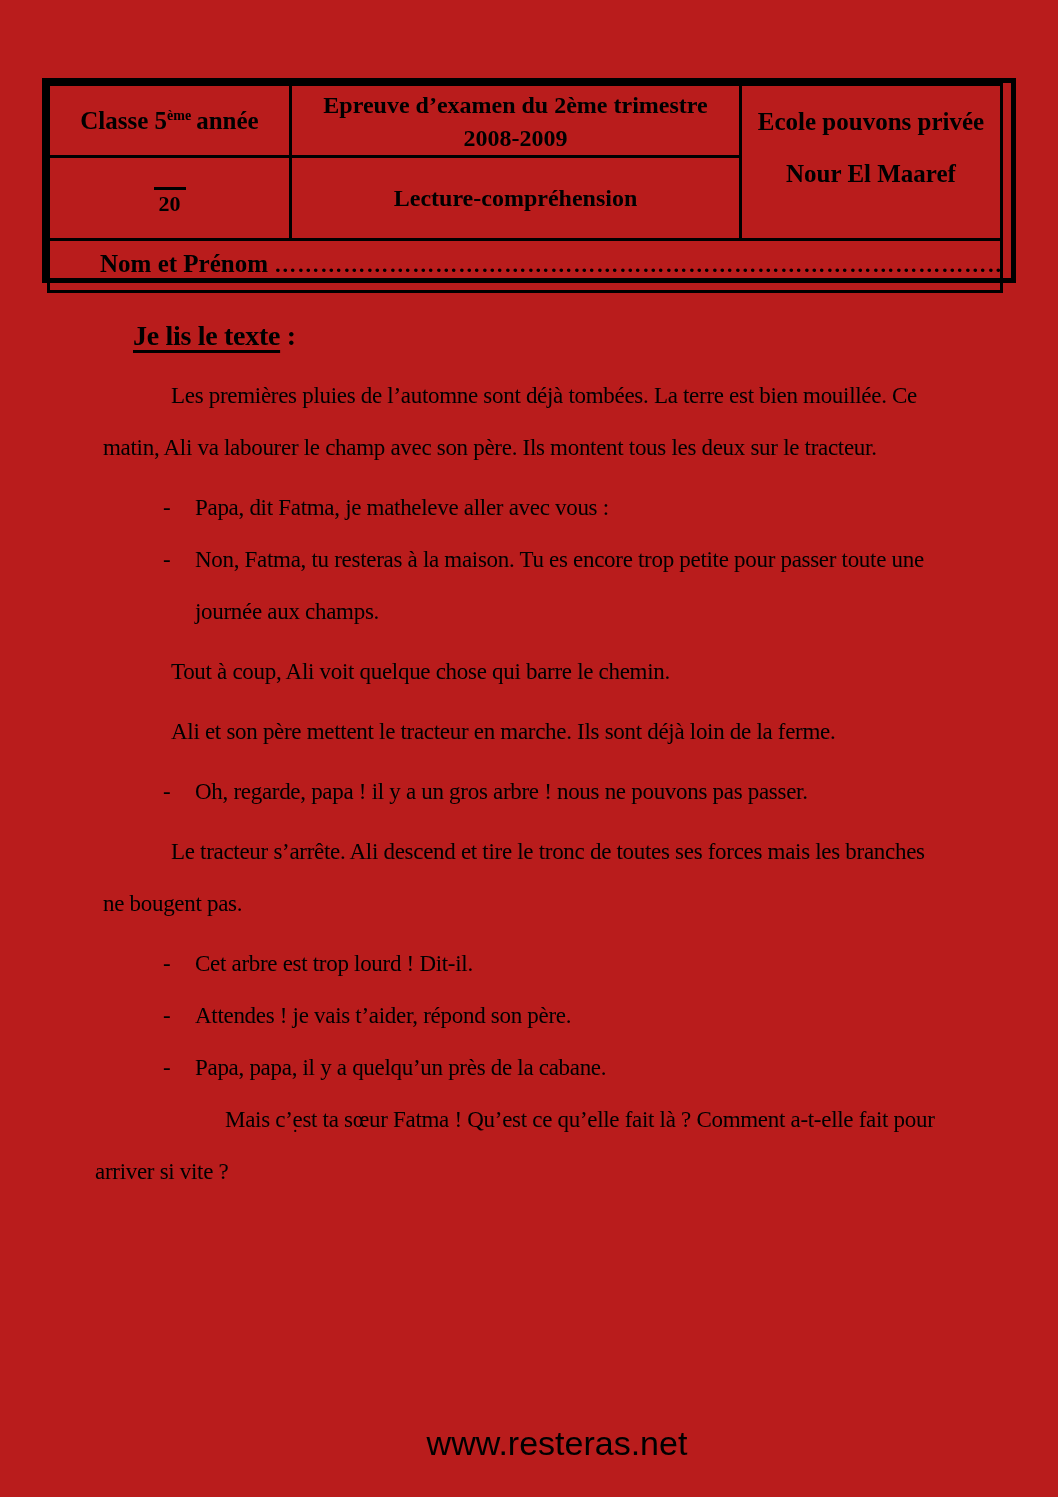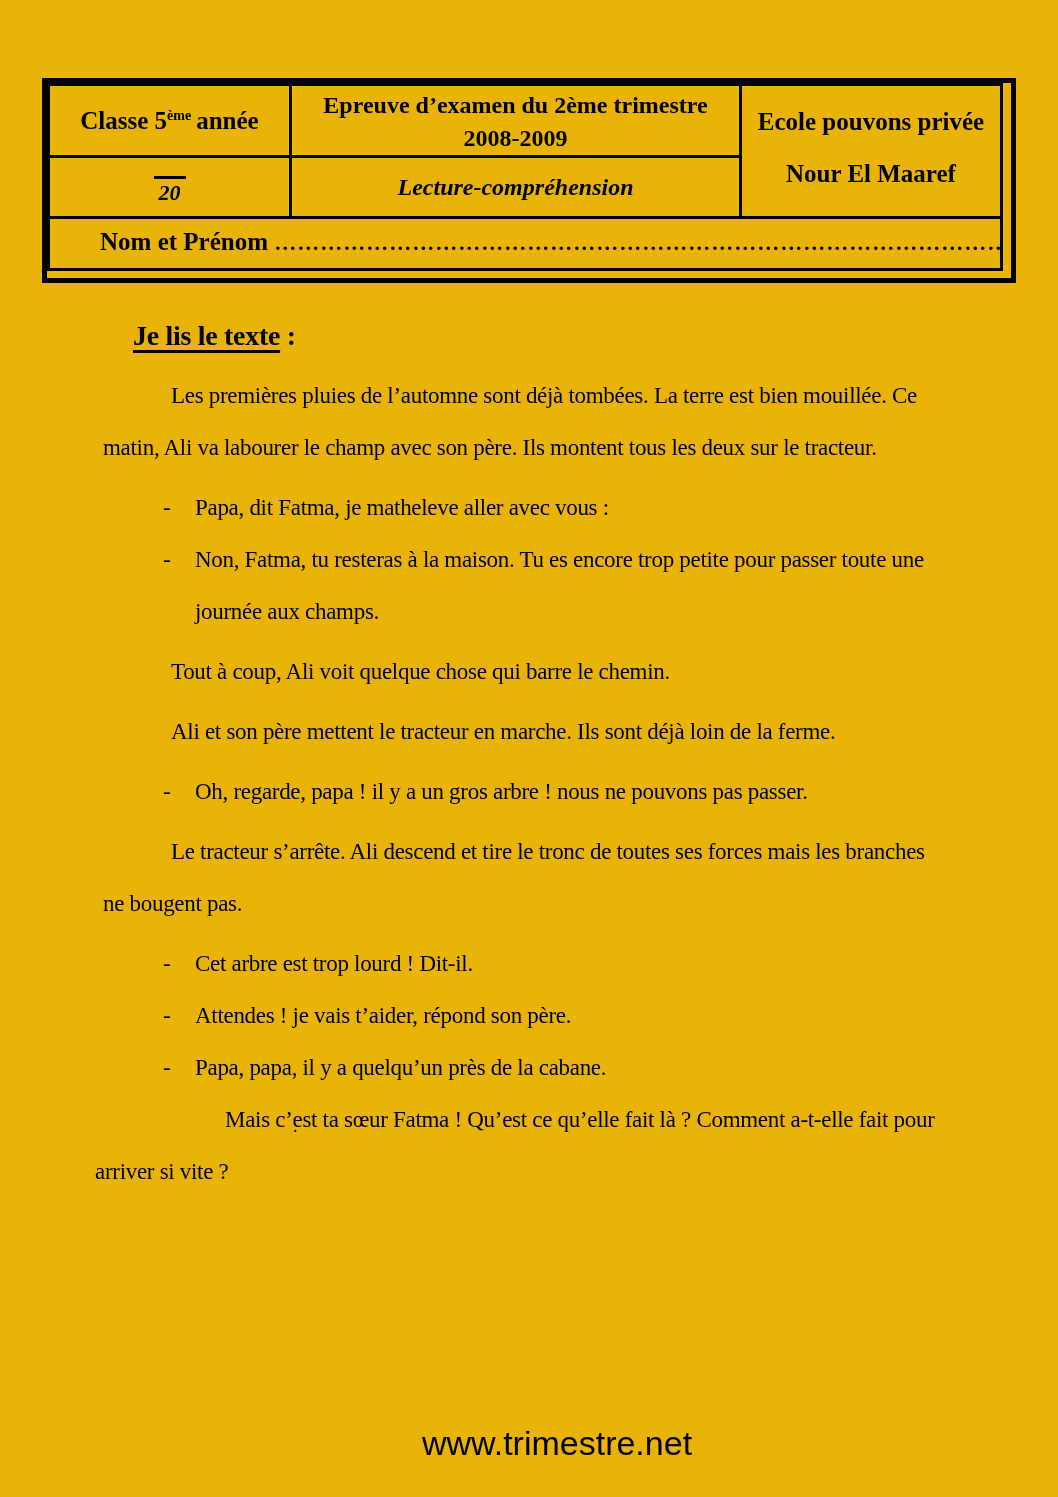--- a/index.html
+++ b/index.html
@@ -2,41 +2,41 @@
 <html><head>
 <meta charset="utf-8">
 <style>
   * { margin:0; padding:0; box-sizing:border-box; }
   html,body { background:#ffffff; }
   body {
     width:1058px; height:1497px;
     font-family:"Liberation Serif", serif;
     color:#000;
   }
-  .page { position:relative; width:1058px; height:1497px; overflow:hidden; background:#eab308; }
+  .page { position:relative; width:1058px; height:1497px; overflow:hidden; background:#b91c1c; }
 
   
   .header-box {
     position:absolute; left:42px; top:78px; width:974px; height:205px;
     border:5px solid #000;
     padding:0;
   }
   .hdr-table {
     border-collapse:collapse; table-layout:fixed;
     width:956px;
   }
   .hdr-table td {
     border:3px solid #000;
     text-align:center; font-weight:bold;
     font-size:24px; padding:0; vertical-align:middle;
   }
   td.c1 { width:242px; height:69px; font-size:25px; }
   td.c2 { width:450px; line-height:33px; padding-top:3px; }
   td.c3 { vertical-align:top; padding-top:10px; line-height:52px; font-size:25px; }
-  tr.row2 td { height:61px;font-style:italic; }
+  tr.row2 td { height:83px; }
   .sup { font-size:14px; vertical-align:super; line-height:0; }
   .sp { margin-left:5px; }
   .score-line { width:32px; border-top:3px solid #000; margin:4px auto 4px auto; height:0; }
   .score-num { font-size:22px; font-weight:bold; line-height:20px; }
   .subject { font-size:24px; }
   .name-row {
     width:956px; height:52px; border:3px solid #000; border-top:none;
     line-height:46px; font-weight:bold; font-size:25px;
     padding-left:50px; text-align:left;
     white-space:nowrap; overflow:hidden;
@@ -124,16 +124,16 @@
 
     <p class="dash"><span class="marker">-</span><span>Attendes ! je vais t’aider, répond son père.</span></p>
 
 
     <p class="dash"><span class="marker">-</span><span>Papa, papa, il y a quelqu’un près de la cabane.</span></p>
 
     <p class="dotpara"><span class="marker">.</span><span>Mais c’est ta sœur Fatma ! Qu’est ce qu’elle fait là ? Comment a-t-elle fait pour arriver si vite ?</span></p>
   </div>
 
   <div class="footer">
-    <span>www.trimestre.net</span>
+    <span>www.resteras.net</span>
   </div>
 
 </div>
 
 </body></html>

